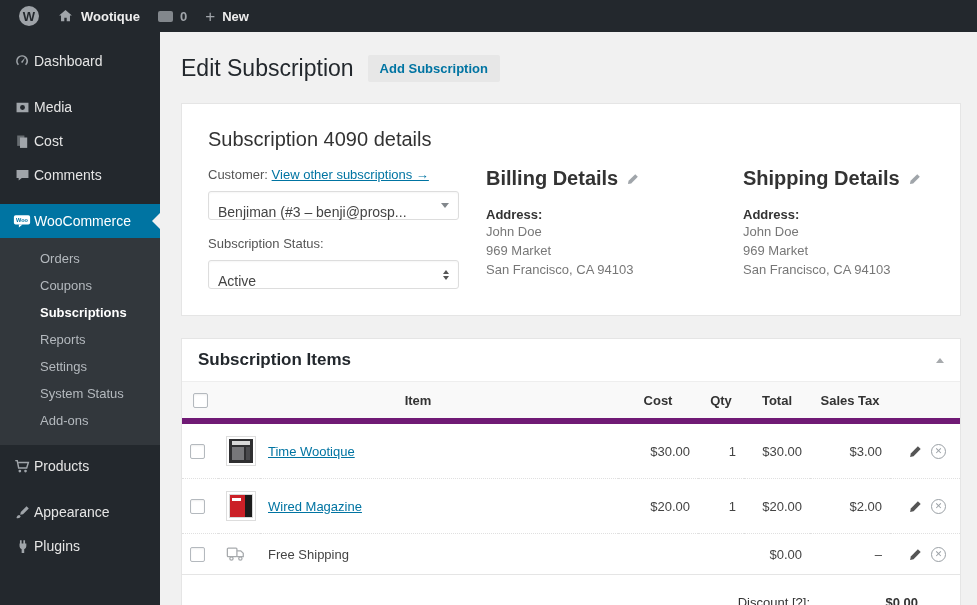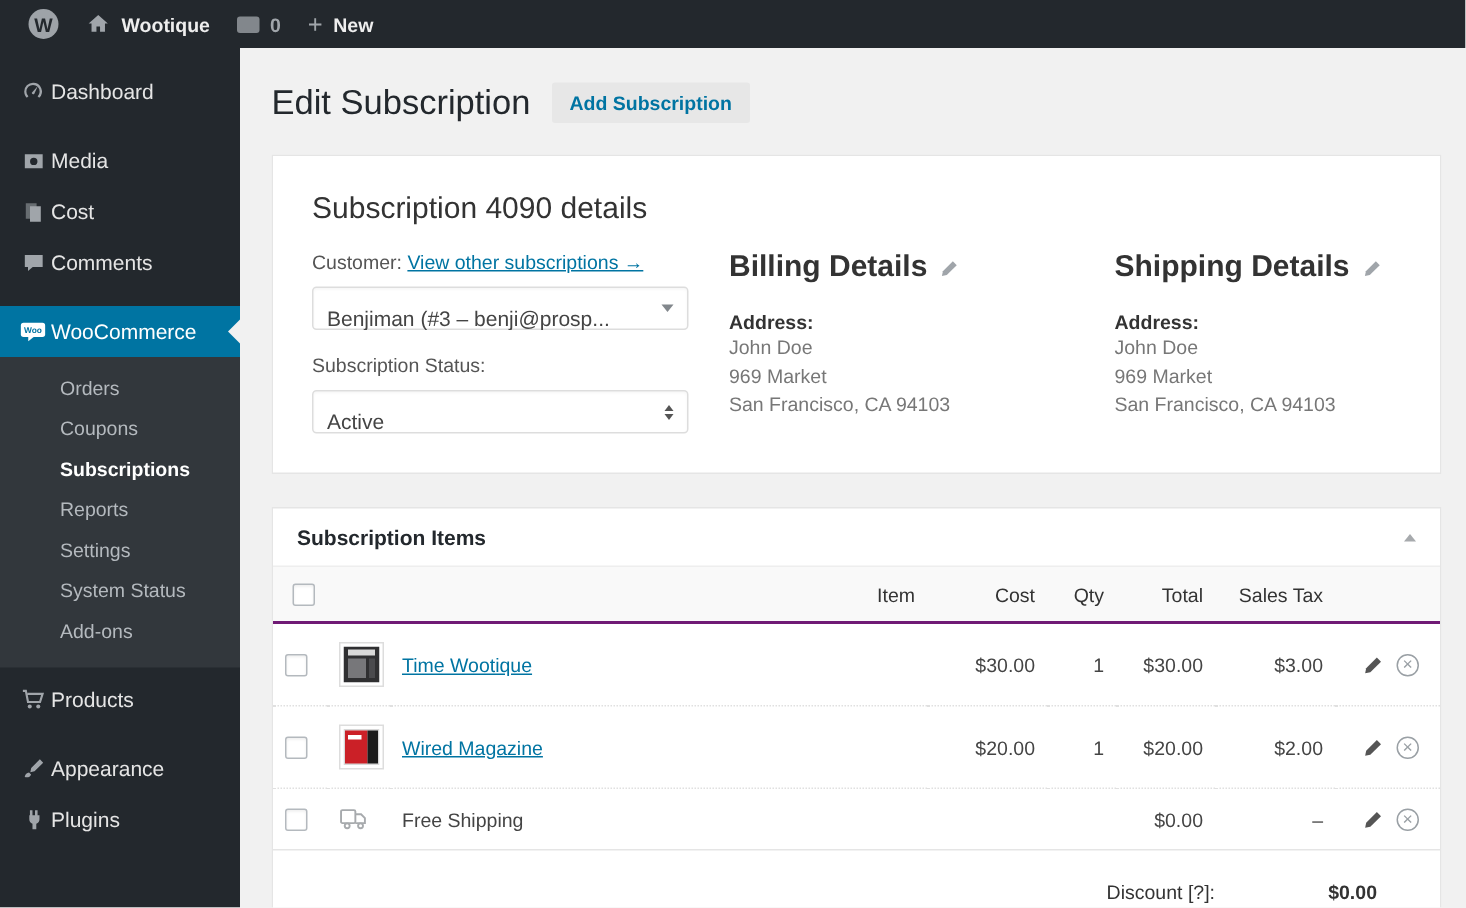--- a/index.html
+++ b/index.html
@@ -54,24 +54,24 @@
   .updown .down{border-top:4.5px solid #555;}
   .status-label{margin-top:16px;}
   .addr-heading{font-size:20px;font-weight:700;color:#333;display:flex;align-items:center;gap:8px;}
   .pencil-sm{color:#a0a5aa;display:flex;cursor:pointer;}
   .addr-label{margin-top:17px;font-weight:700;color:#333;}
   .addr-line{color:#777;line-height:19px;}
   .addr-line:first-of-type{margin-top:2px;}
   
   .panel-items{margin-top:22px;}
   .items-header{display:flex;align-items:center;justify-content:space-between;padding:11px 16px;border-bottom:1px solid #eee;}
-  .items-title{font-size:14px;font-weight:700;color:#23282d;}
+  .items-title{font-size:17px;font-weight:700;color:#23282d;}
   .tri-up{width:0;height:0;border-left:4.5px solid transparent;border-right:4.5px solid transparent;border-bottom:5.5px solid #a7aaad;cursor:pointer;}
   table.items{width:100%;border-collapse:collapse;table-layout:fixed;font-size:13px;}
-  table.items th{background:#f9f9f9;font-weight:400;color:#333;text-align:right;padding:10px 8px;border-bottom:2px solid #701a75;}
+  table.items th{background:#f9f9f9;font-weight:700;color:#333;text-align:center;padding:10px 8px;border-bottom:6px solid #701a75;}
   table.items td{padding:12px 8px;vertical-align:middle;}
   .col-cb{width:36px;}
   .col-thumb{width:42px;}
   .col-cost{width:80px;}
   .col-qty{width:46px;}
   .col-total{width:66px;}
   .col-tax{width:80px;}
   .col-actions{width:70px;}
   th.num, td.num{text-align:right;}
   td.cb-cell, th.cb-cell{padding-left:14px;}

